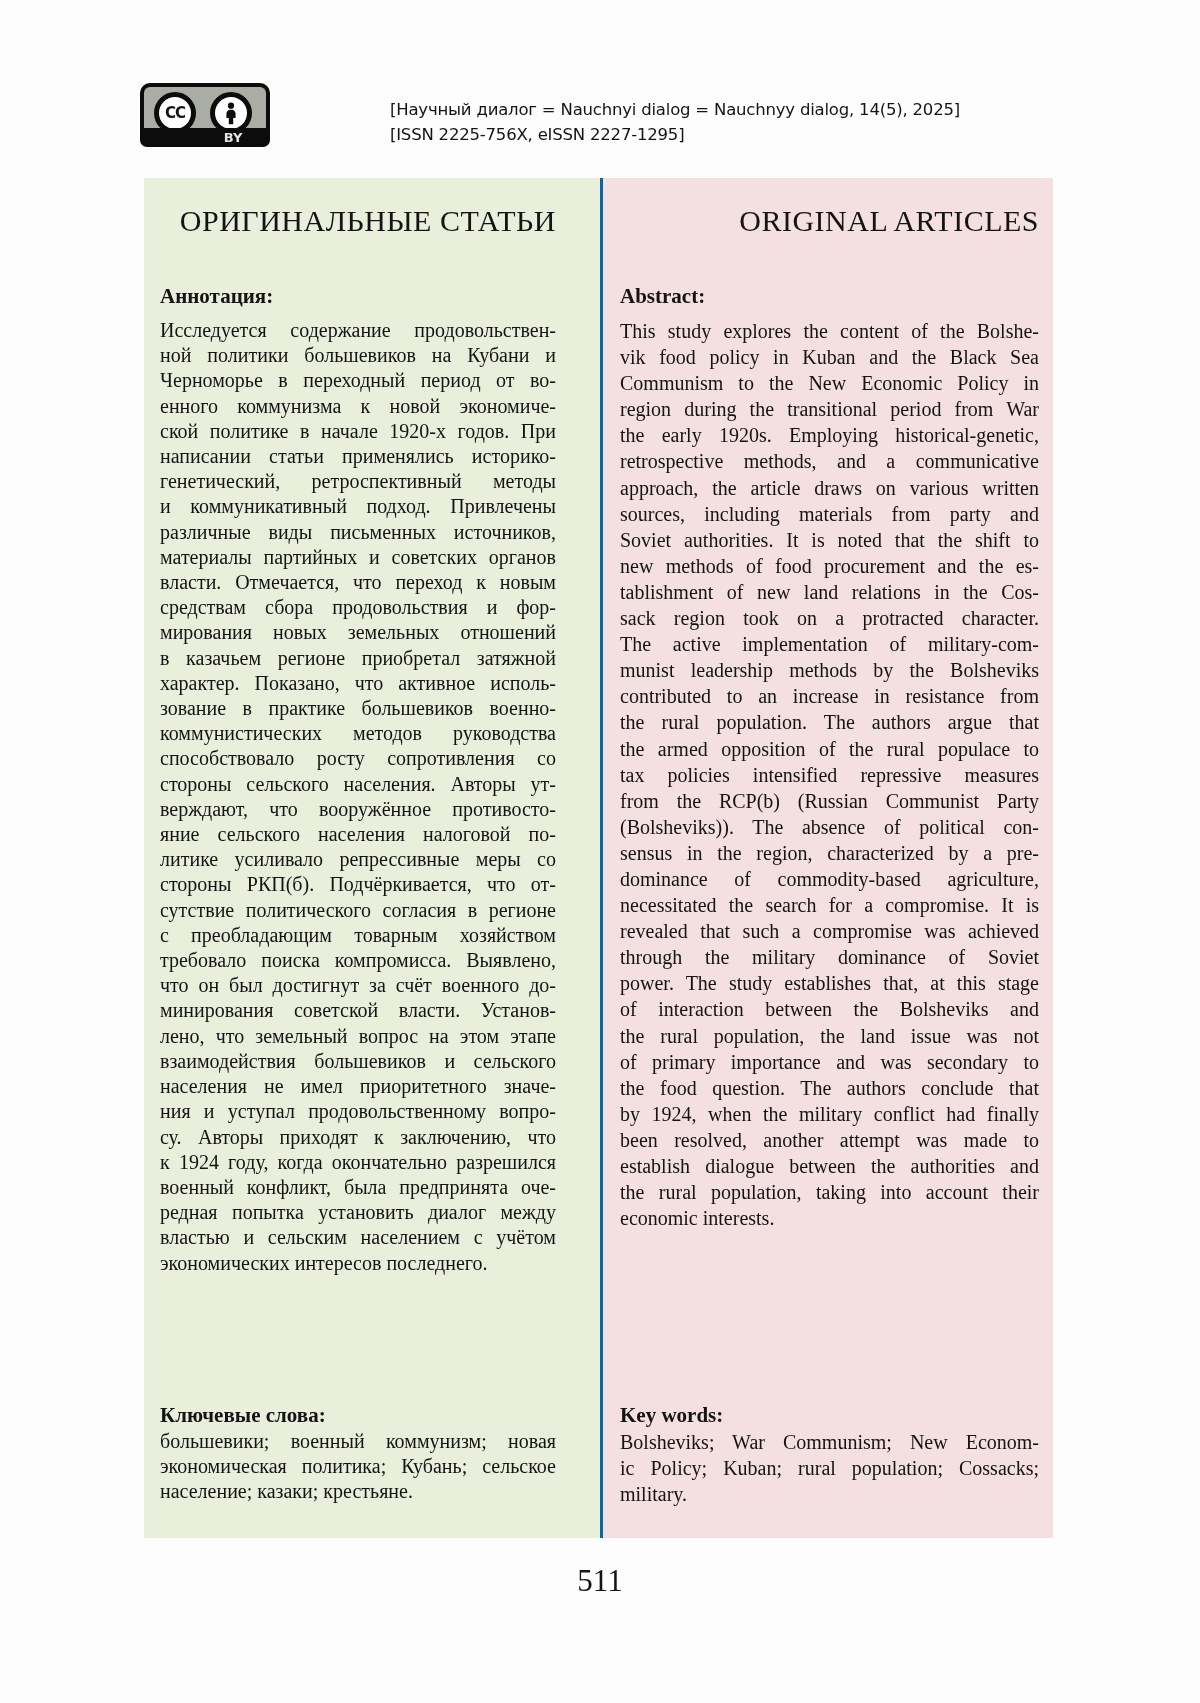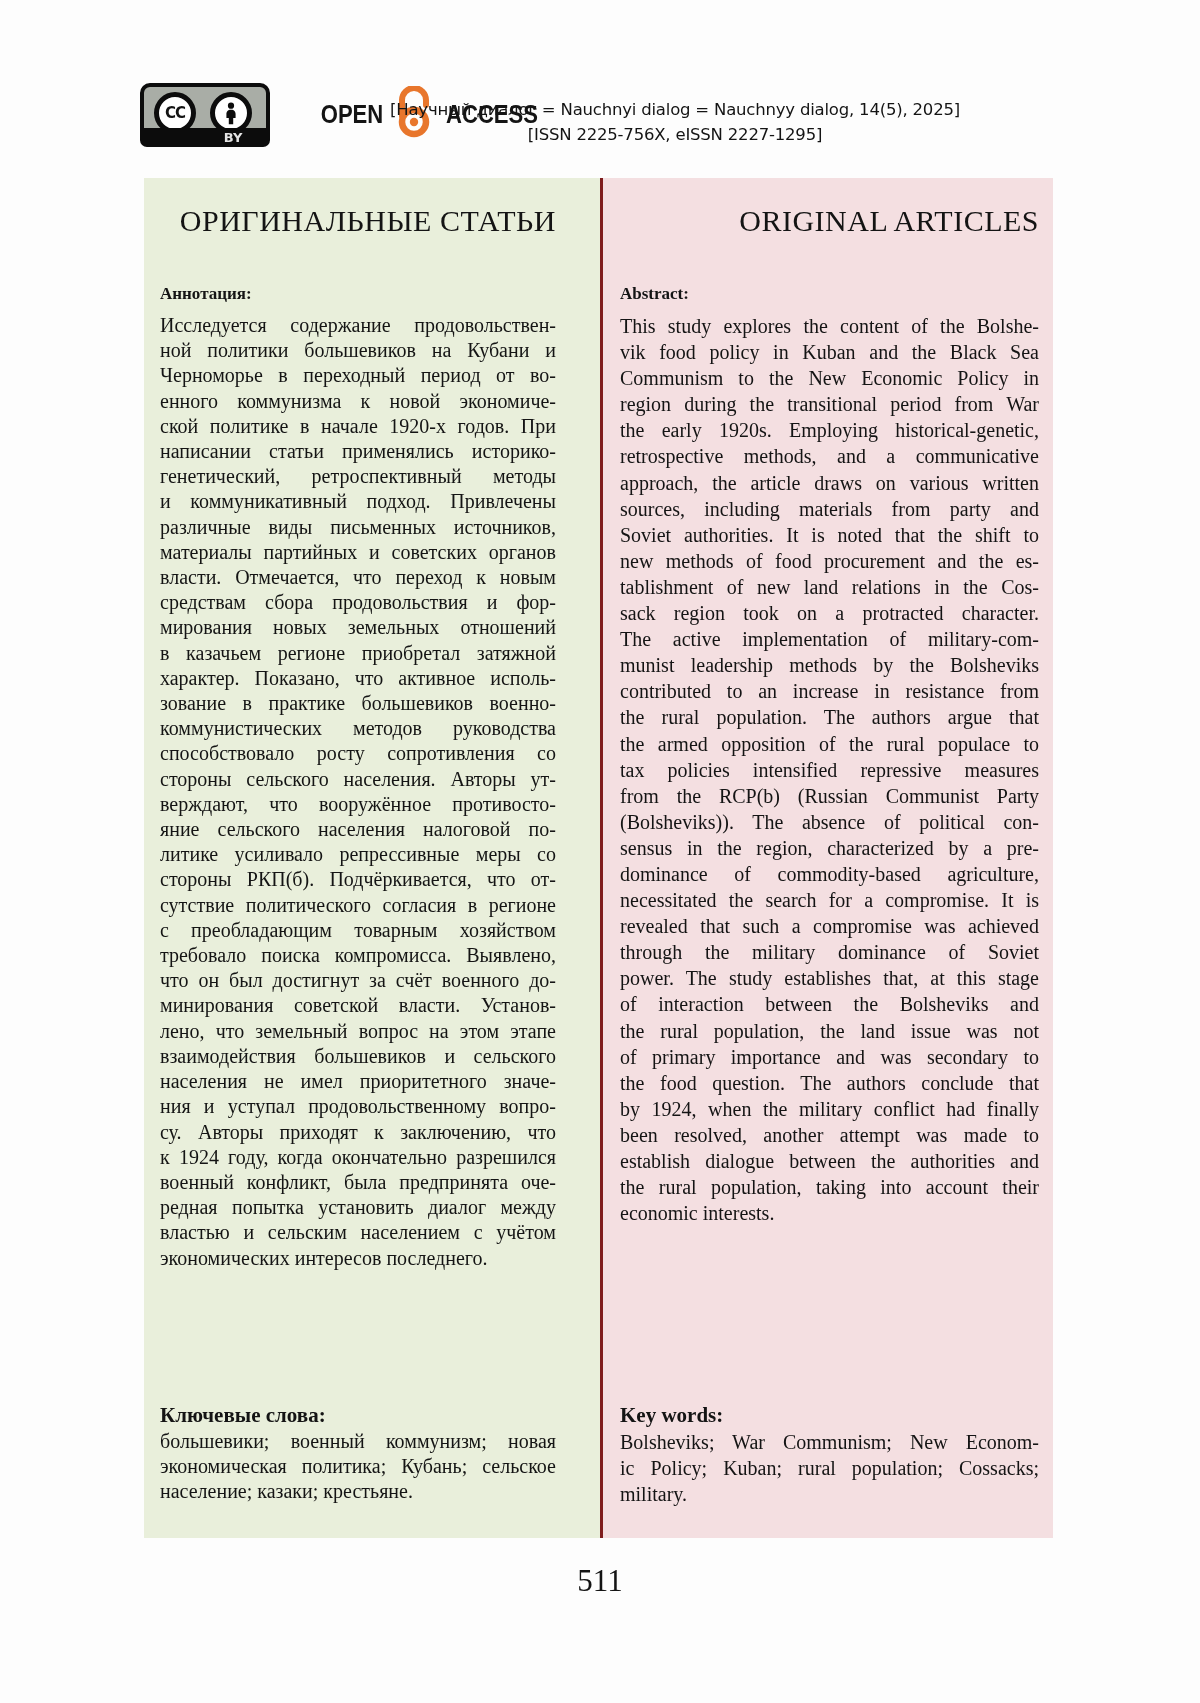--- a/index.html
+++ b/index.html
@@ -32,34 +32,34 @@
   }
   .oa-logo{
     position:absolute;left:318px;top:88px;height:52px;
     display:flex;align-items:center;gap:7px;
   }
   .oa-word{
     font-family:"Liberation Sans",sans-serif;font-weight:bold;font-size:24px;
     letter-spacing:0px;transform:scale(0.92,1.08);
   }
   .citation{
-    position:absolute;top:97px;right:240px;text-align:center;
+    position:absolute;top:97px;right:240px;text-align:left;
     font-family:"DejaVu Sans",sans-serif;font-size:16.5px;line-height:25px;
     letter-spacing:-0.2px;
   }
 
   
   .panels{position:absolute;left:144px;top:178px;width:909px;height:1360px;}
   .panel{position:absolute;top:0;height:100%;box-sizing:border-box;}
   .panel-ru{left:0;width:456px;background:#e9efdb;padding:26px 44px 0 16px;}
-  .panel-en{right:0;width:453px;background:#f4dfe1;border-left:3px solid #7f1d1d;padding:26px 14px 0 17px;}
+  .panel-en{right:0;width:453px;background:#f4dfe1;border-left:3px solid #0369a1;padding:26px 14px 0 17px;}
   .section-title{
     margin:0;font-size:30px;font-weight:normal;text-align:right;letter-spacing:0.5px;
   }
-  .abstract-label{font-weight:bold;font-size:17px;margin-top:46px;}
+  .abstract-label{font-weight:bold;font-size:21px;margin-top:46px;}
   .abstract-text{margin-top:9px;font-size:20px;}
   .jline{text-align:justify;text-align-last:justify;}
   .jline-last{text-align-last:left;}
   .panel-ru .jline{line-height:25.2px;}
   .panel-en .jline{line-height:26.1px;}
   .keywords{position:absolute;left:16px;right:44px;top:1224px;}
   .panel-en .keywords{left:17px;right:14px;}
   .keywords-label{font-weight:bold;font-size:21px;line-height:26px;}
   .keywords .abstract-text{margin-top:1px;}
 
@@ -80,31 +80,20 @@
     </div>
     <div class="cc-circle cc-person">
       <svg width="22" height="24" viewBox="0 0 24 26">
         <circle cx="12" cy="5" r="3.4" fill="#0c0c0c"></circle>
         <path d="M12 9.4c-3.6 0-5 2.2-5 4.6v4.4h2.6v7h4.8v-7H17v-4.4c0-2.4-1.4-4.6-5-4.6z" fill="#0c0c0c"></path>
       </svg>
     </div>
     <div class="cc-strip">BY</div>
   </div>
 
-  <div class="oa-logo">
-    <span class="oa-word">OPEN</span>
-    <span>
-      <svg width="42" height="52" viewBox="0 0 42 52">
-        <path d="M9 30 V14 a12 12 0 0 1 24 0 v5" fill="none" stroke="#e8762c" stroke-width="6" stroke-linecap="round"></path>
-        <circle cx="21" cy="36" r="12" fill="none" stroke="#e8762c" stroke-width="6.5"></circle>
-        <circle cx="21" cy="36" r="4.2" fill="#e8762c"></circle>
-      </svg>
-    </span>
-    <span class="oa-word">ACCESS</span>
-  </div>
 
   <div class="citation">
     <div>[Научный диалог = Nauchnyi dialog = Nauchnyy dialog, 14(5), 2025]</div>
     <div>[ISSN 2225-756X, eISSN 2227-1295]</div>
   </div>
 
   <div class="panels">
 
     <section class="panel panel-ru">
       <h2 class="section-title">ОРИГИНАЛЬНЫЕ СТАТЬИ</h2>

